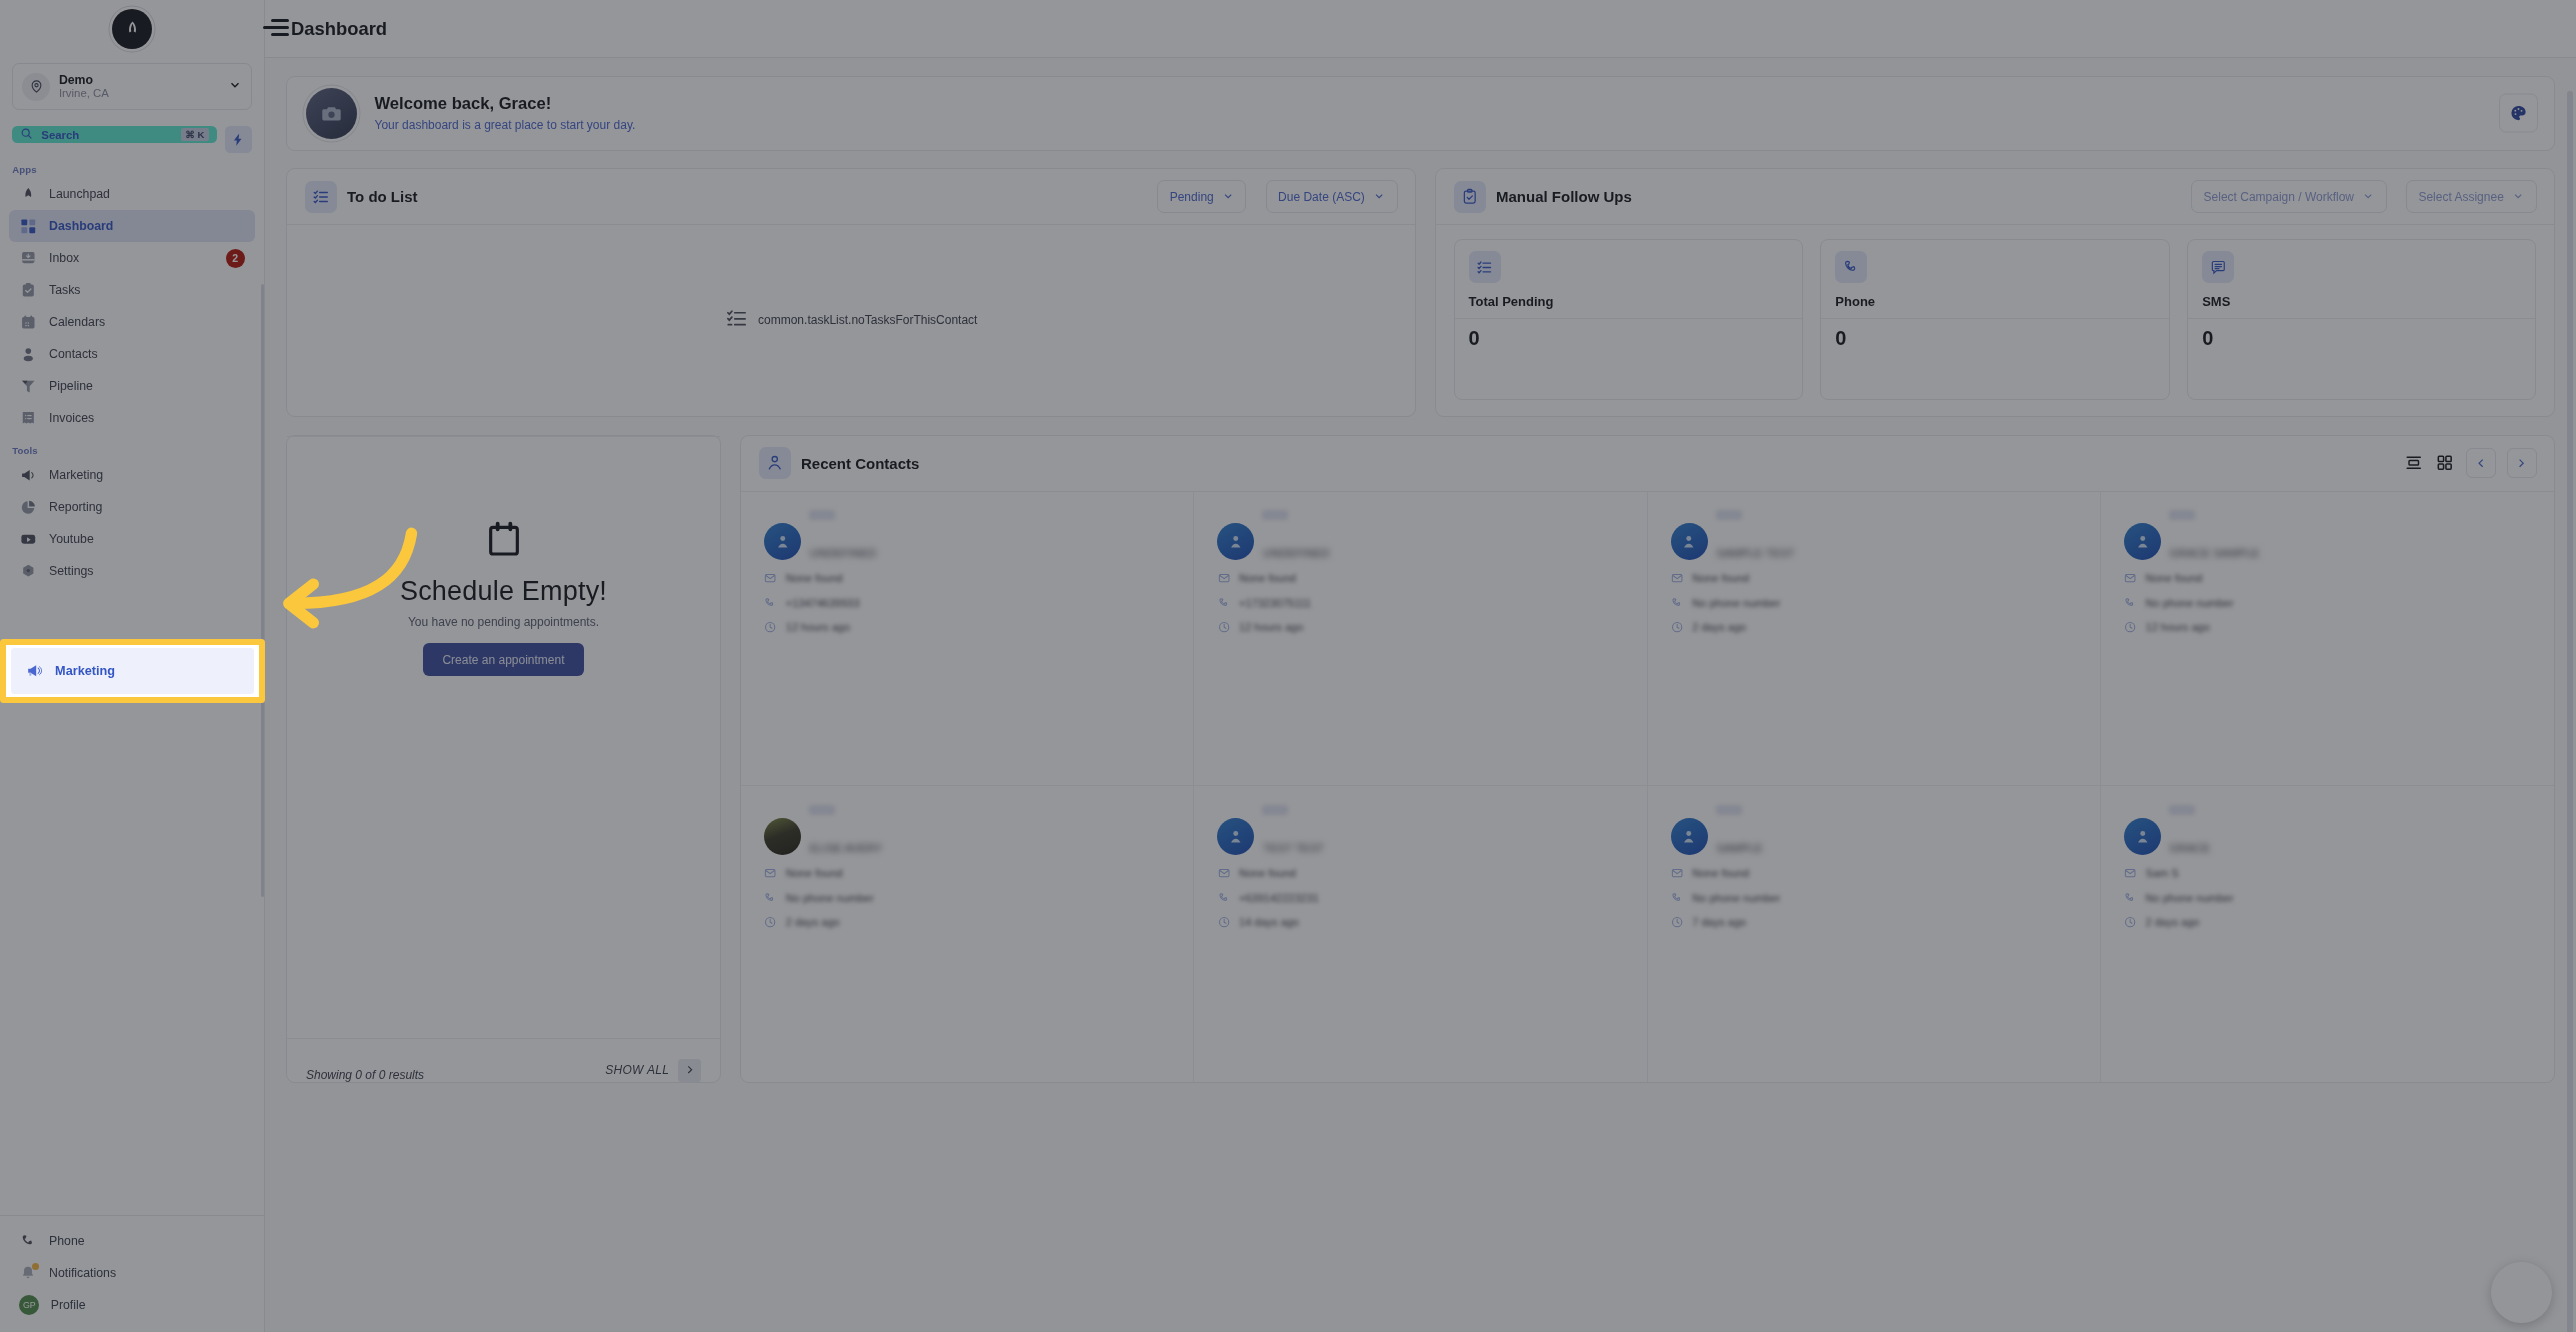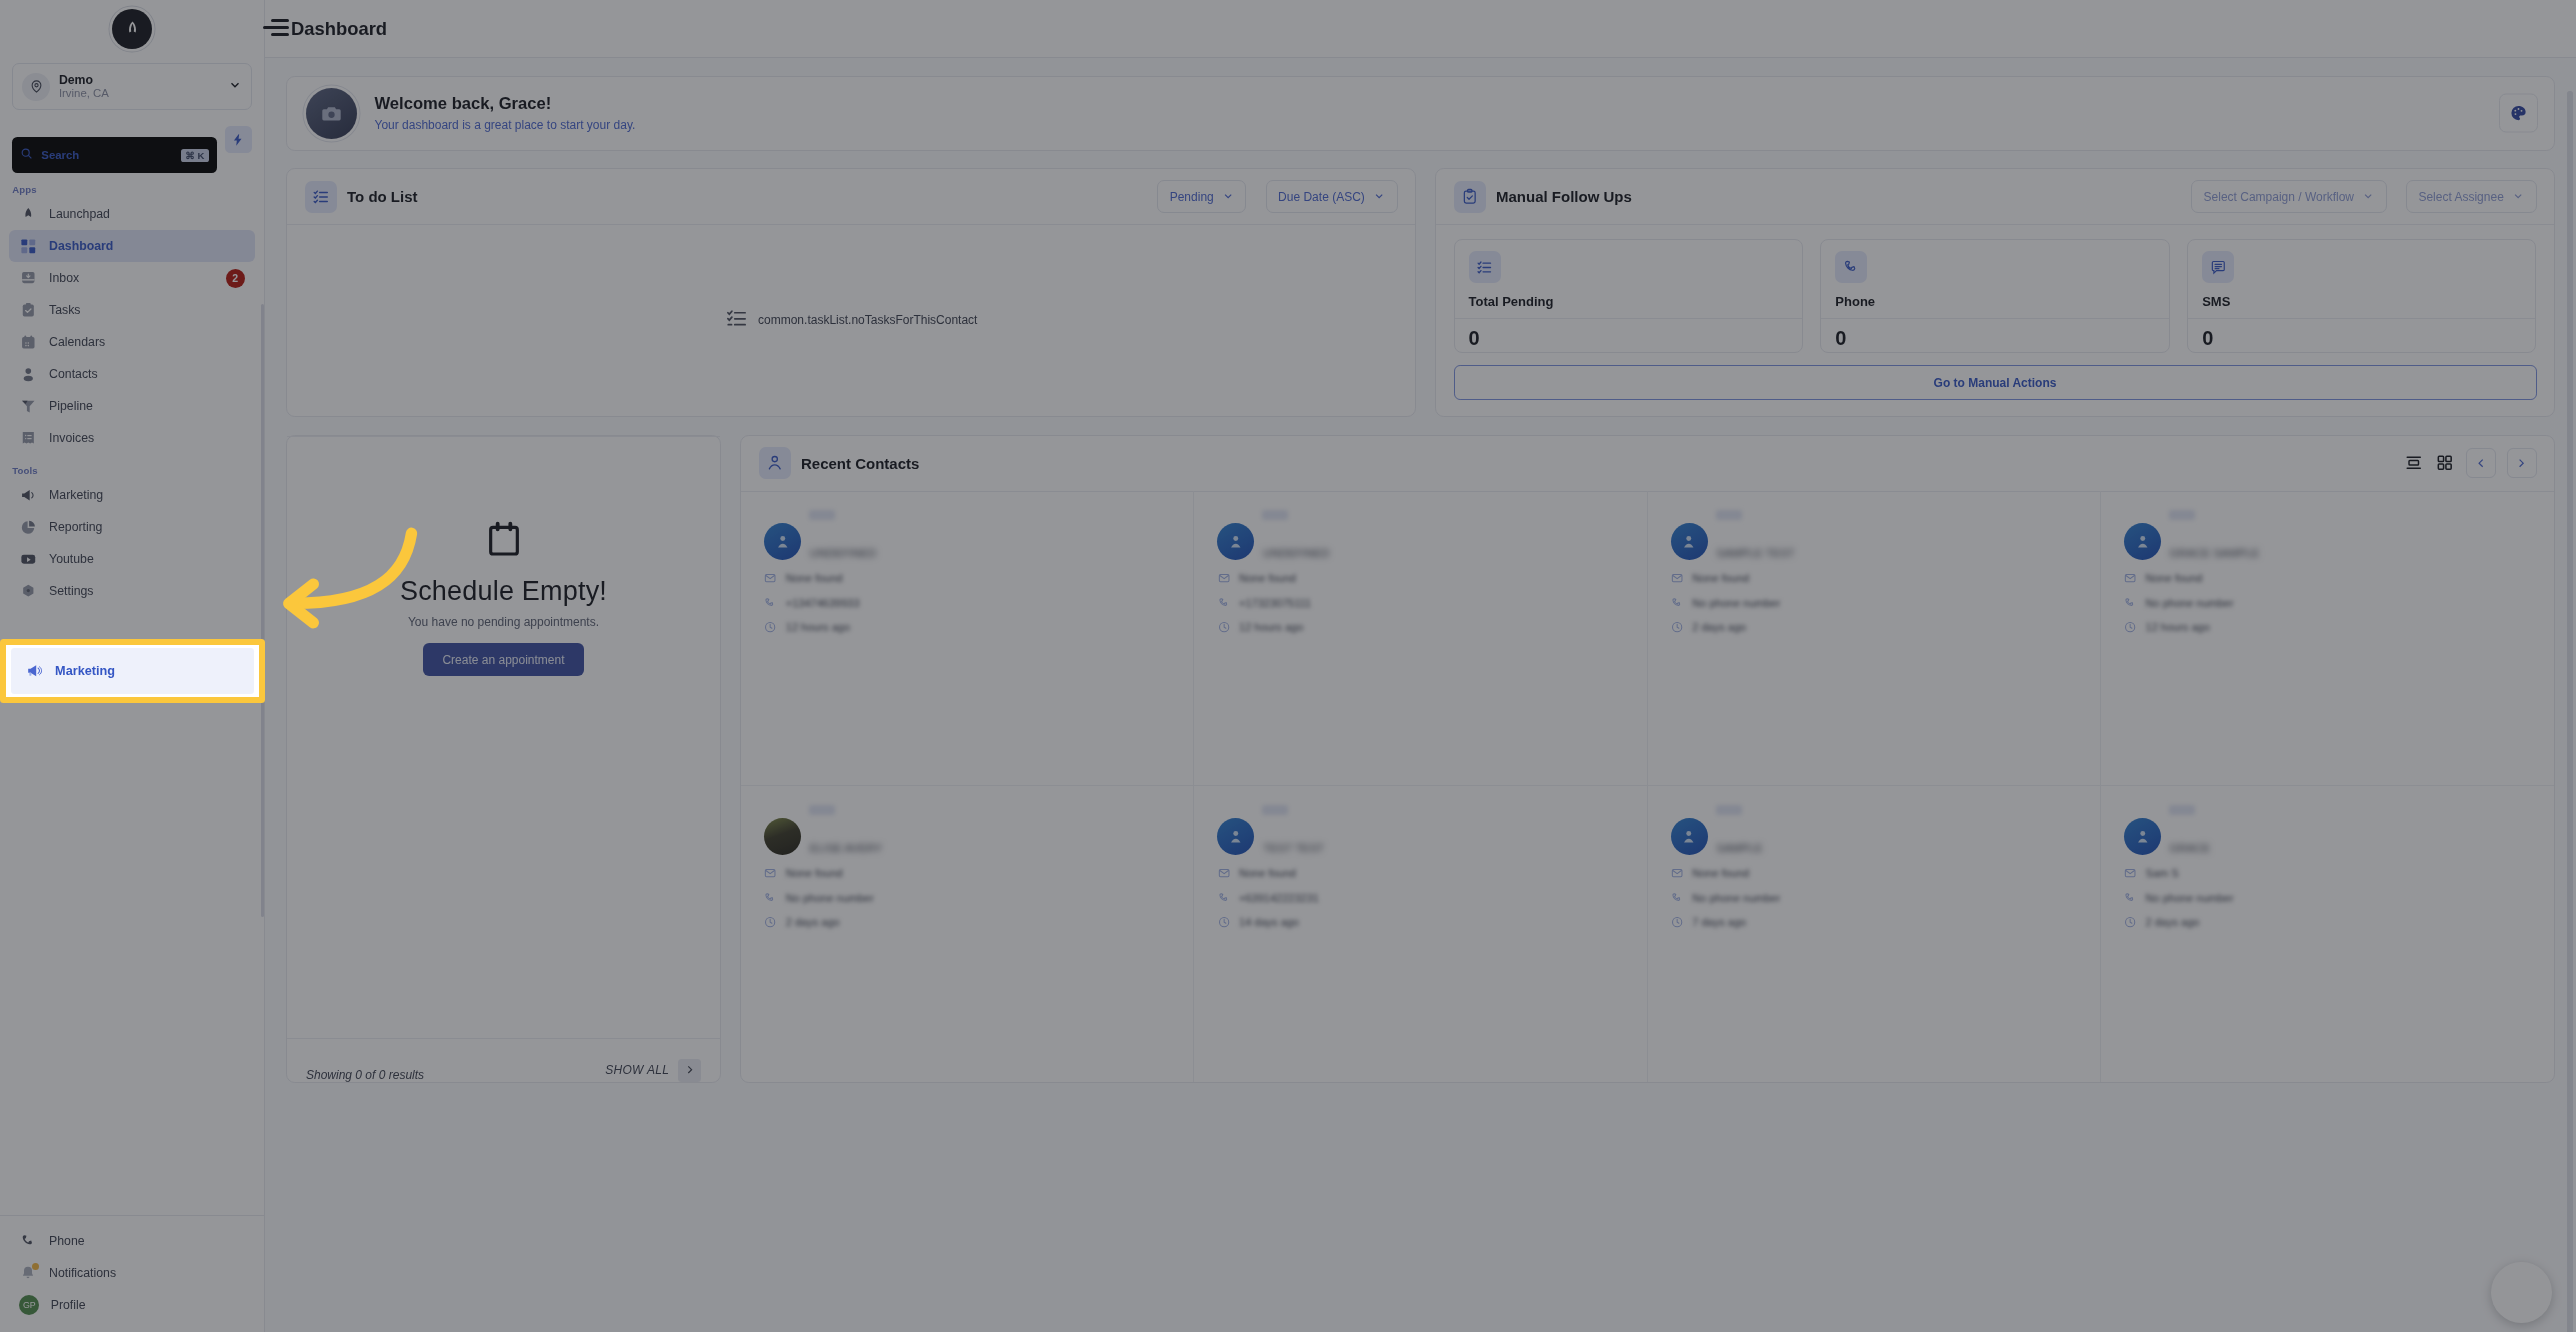--- a/index.html
+++ b/index.html
@@ -45,22 +45,22 @@
     width: 28px; height: 28px; border-radius: 50%; background: #eceef4;
     display:flex;align-items:center;justify-content:center; flex: 0 0 28px;
   }
   .loc-text { flex:1; min-width:0; }
   .loc-name { font-size: 12.3px; font-weight: 700; color: #15181f; line-height:1.15; }
   .loc-sub  { font-size: 11.4px; color: #8a8fa3; line-height:1.2; }
   .chev { color:#15181f; flex:0 0 auto; }
 
   .search-row { display:flex; gap: 8px; margin: 16px 12.3px 0 12.3px; }
   .search-box {
-    flex: 1; height: 36px; background: #000000; border-radius: 5.3px;
-    display:flex; align-items:center; padding: 0 8px; gap: 8px; cursor: text; margin-top: 11px;
+    flex: 1; height: 17px; background: #5eead4; border-radius: 5.3px;
+    display:flex; align-items:center; padding: 0 8px; gap: 8px; cursor: text;
   }
   .search-box .sch-label { font-size: 11.4px; color:#3456c4; font-weight:600; flex:1; }
   .kbd {
     background: #c8d0e6; color:#3b4765; border-radius: 2.6px;
     font-size: 9.6px; padding: 0.9px 4.4px; font-weight:600;
   }
   .lightning-btn {
     width: 27px; height: 27px; background:#e3e8fb; border-radius:5.3px;
     display:flex;align-items:center;justify-content:center; cursor:pointer;
   }
@@ -613,23 +613,20 @@
                       <path d="M7.4 7.8h9.2M7.4 11h9.2M7.4 14h5.6"></path>
                     </svg>
                   </div>
                   <div class="mfu-lbl">SMS</div>
                 </div>
                 <div class="mfu-div"></div>
                 <div class="mfu-val">0</div>
               </div>
 
             </div>
-            <div class="mfu-cta">
-              <span>Go to Manual Actions</span>
-            </div>
           </div>
         </section>
       </div>
 
       <div class="row2">
 
         <section class="card appt-card">
           <div class="card-sep"></div>
 
           <div class="appt-body">

